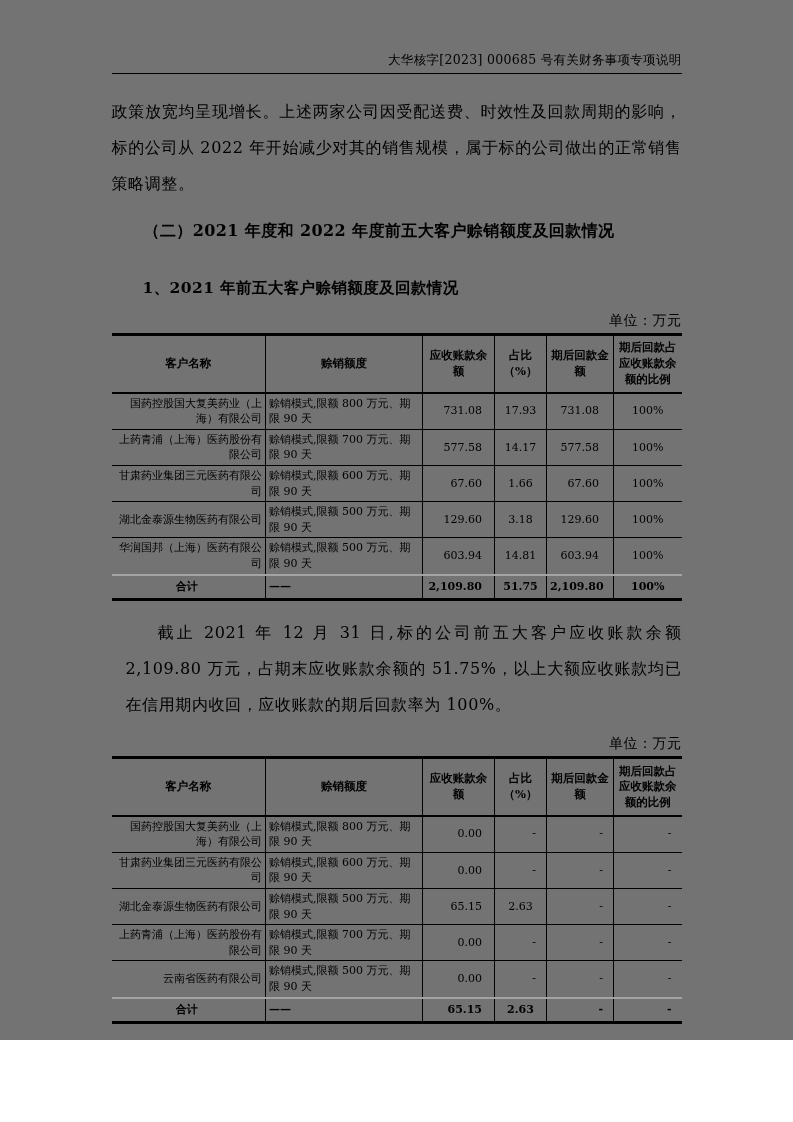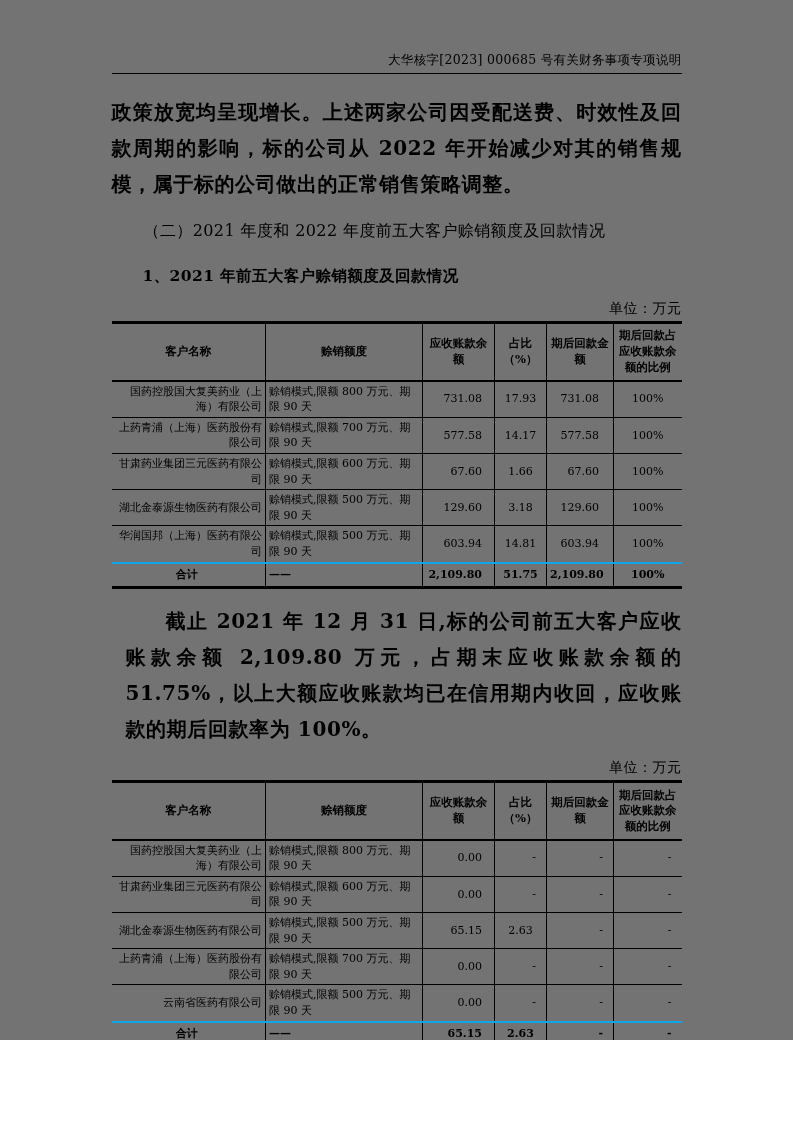--- a/index.html
+++ b/index.html
@@ -28,40 +28,39 @@
     letter-spacing: 0.3px;
     padding-bottom: 4px;
   }
   .header-rule {
     border-bottom: 1.5px solid #000;
     height: 0;
     margin-bottom: 20px;
   }
   
   .para {
-    font-size: 20px;
+    font-size: 16px;
     line-height: 36px;
     text-align: justify;
     letter-spacing: 0.6px;
-    font-weight: bold;
   }
   .para.indent { text-indent: 2em; margin-left: 14px; }
   .section-heading {
     font-size: 16px;
-    font-weight: normal;
+    font-weight: bold;
     line-height: 30px;
     padding-left: 2em;
     margin-top: 14px;
     letter-spacing: 0.4px;
   }
   .sub-heading {
     font-size: 15.5px;
     line-height: 24px;
     padding-left: 2em;
-    margin-top: 18px;
+    margin-top: 30px;
     letter-spacing: 0.4px;
   }
   .unit-label {
     font-size: 14px;
     text-align: right;
     margin-top: 12px;
     margin-bottom: 3px;
     letter-spacing: 0.5px;
   }
   
@@ -98,21 +97,21 @@
   }
   table.fin-table tbody td { height: 34px; padding: 2px 3px; }
   table.fin-table td.col-0 { text-align: right;  padding-left: 3px; }
   table.fin-table td.col-1 { text-align: left; }
   table.fin-table td.col-2 { text-align: right; padding-right: 12px; }
   table.fin-table td.col-3 { text-align: center; }
   table.fin-table td.col-4 { text-align: right; padding-right: 14px; }
   table.fin-table td.col-5 { text-align: center; }
   table.fin-table td.dash  { text-align: right; padding-right: 10px; }
   table.fin-table tr.total-row td {
-    border-top: 2px solid #0ea5e9;
+    border-top: 2px solid #a3a3a3;
     font-weight: bold;
     height: 25px;
   }
   table.fin-table tr.total-row td.col-0 { text-align: center; padding-left: 0; }
 </style>
 </head>
 <body>
 
 <div class="page">
   <div class="content">

